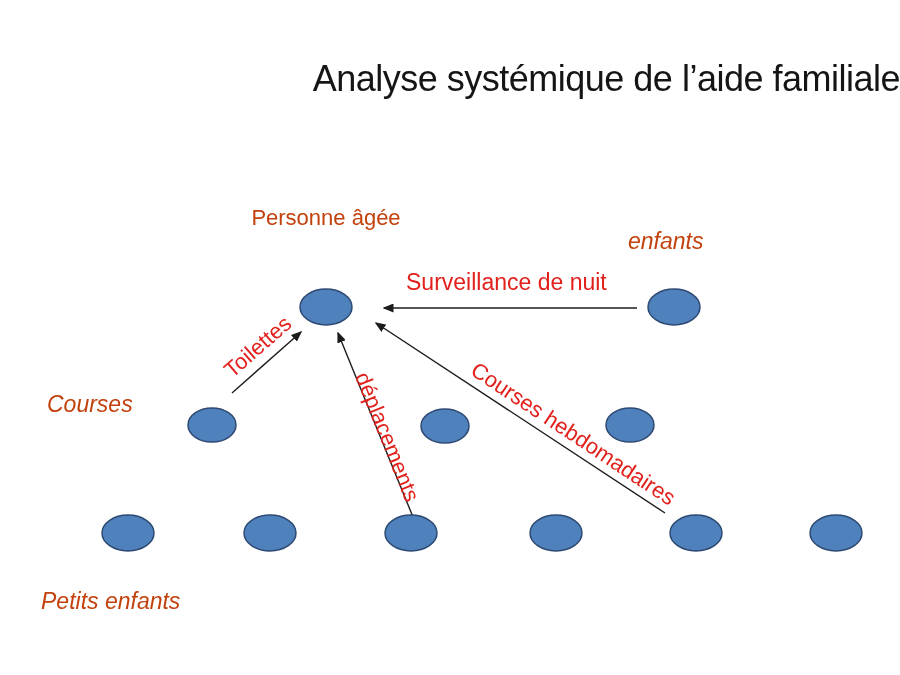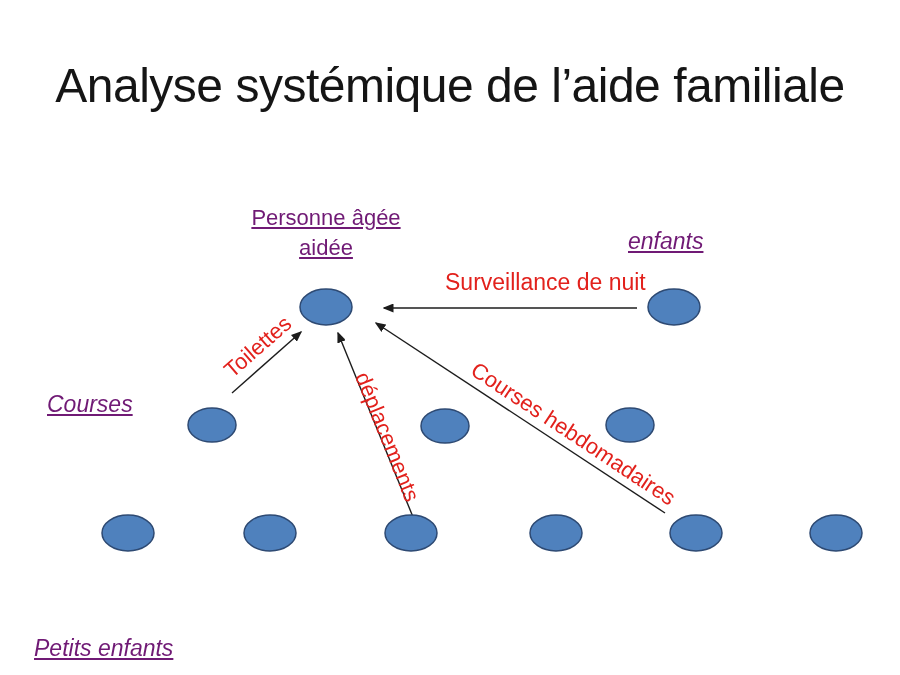--- a/index.html
+++ b/index.html
@@ -10,39 +10,38 @@
     height: 675px;
     background: #ffffff;
     overflow: hidden;
     font-family: "Liberation Sans", sans-serif;
     color: #111111;
   }
   .title {
     position: absolute;
     left: 0; top: 58px;
     width: 100%;
-    text-align: center;
-    font-size: 48px;
+    text-align: right;
+    font-size: 36px;
     font-weight: 400;
     letter-spacing: -0.5px;
     color: #151515;
   }
   .diagram-svg {
     position: absolute;
     left: 0; top: 0;
     width: 900px; height: 675px;
   }
   .node { fill: #4f81bd; stroke: #2e4a73; stroke-width: 1.5px; }
   .arrow { stroke: #1c1c1c; stroke-width: 1.4px; fill: none; }
   .lbl {
     position: absolute;
     white-space: nowrap;
     font-size: 22px;
-    color: #701a75;
-    text-decoration: underline;
+    color: #c2410c;
   }
   .lbl.italic { font-style: italic; font-size: 23px; }
   .lbl.center { text-align: center; white-space: normal; }
   .edge-lbl {
     position: absolute;
     white-space: nowrap;
     font-size: 22px;
     color: #e2211c;
     text-align: center;
   }
@@ -77,30 +76,29 @@
     <ellipse class="node" cx="128" cy="533" rx="26" ry="18"></ellipse>
     <ellipse class="node" cx="270" cy="533" rx="26" ry="18"></ellipse>
     <ellipse class="node" cx="411" cy="533" rx="26" ry="18"></ellipse>
     <ellipse class="node" cx="556" cy="533" rx="26" ry="18"></ellipse>
     <ellipse class="node" cx="696" cy="533" rx="26" ry="18"></ellipse>
     <ellipse class="node" cx="836" cy="533" rx="26" ry="18"></ellipse>
   </svg>
 
   <div class="lbl center" style="left:212px; top:203px; width:228px; line-height:30px;">
     <div>Personne âgée</div>
-    <div>aidée</div>
   </div>
 
   <div class="lbl italic" style="left:628px; top:228px;">enfants</div>
 
   <div class="lbl italic" style="left:47px; top:391px;">Courses</div>
 
-  <div class="lbl italic" style="left:34px; top:588px;margin-top:47px;">Petits enfants</div>
+  <div class="lbl italic" style="left:41px; top:588px;">Petits enfants</div>
 
-  <div class="edge-lbl" style="left:406px; top:269px; font-size:23px;margin-left:39px;">Surveillance de nuit</div>
+  <div class="edge-lbl" style="left:406px; top:269px; font-size:23px;">Surveillance de nuit</div>
 
   <div class="edge-lbl rot" style="left:202px; top:334px; width:112px; transform:rotate(-41deg);">Toilettes</div>
 
   <div class="edge-lbl rot" style="left:311px; top:424px; width:152px; transform:rotate(68deg);">déplacements</div>
 
   <div class="edge-lbl rot" style="left:448px; top:421px; width:250px; transform:rotate(33.5deg);">Courses hebdomadaires</div>
 
 </div>
 
 </body></html>

